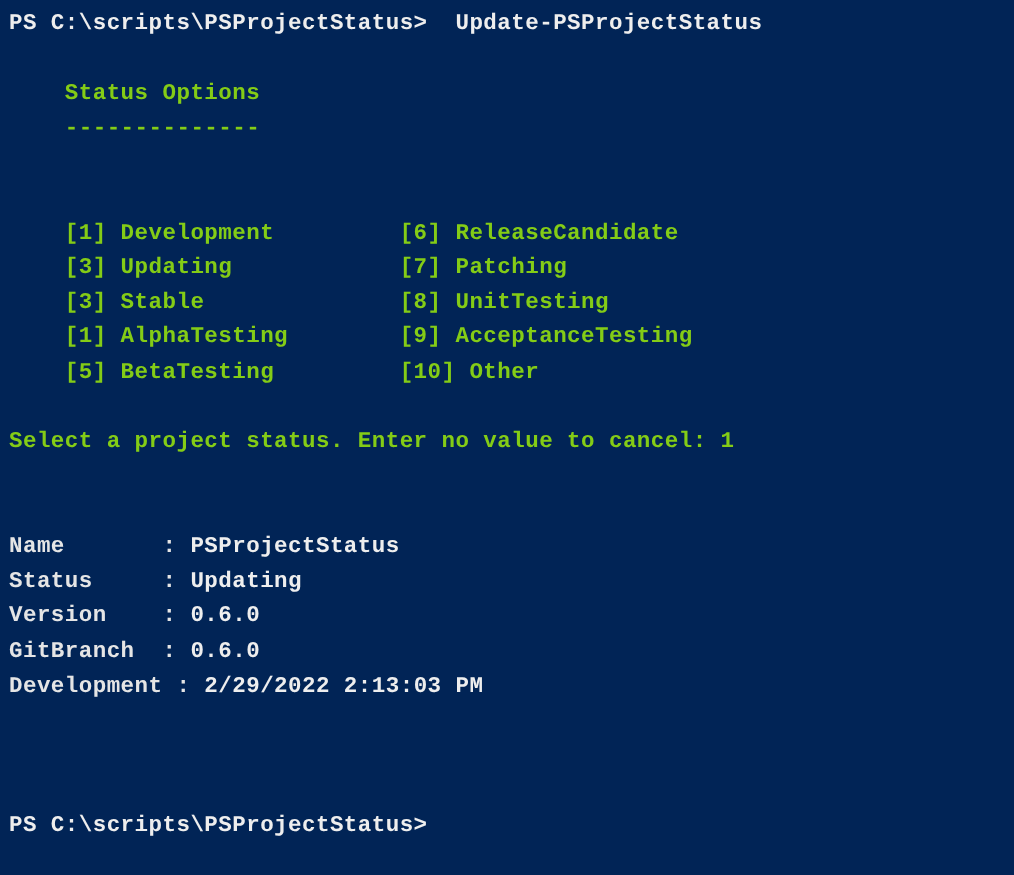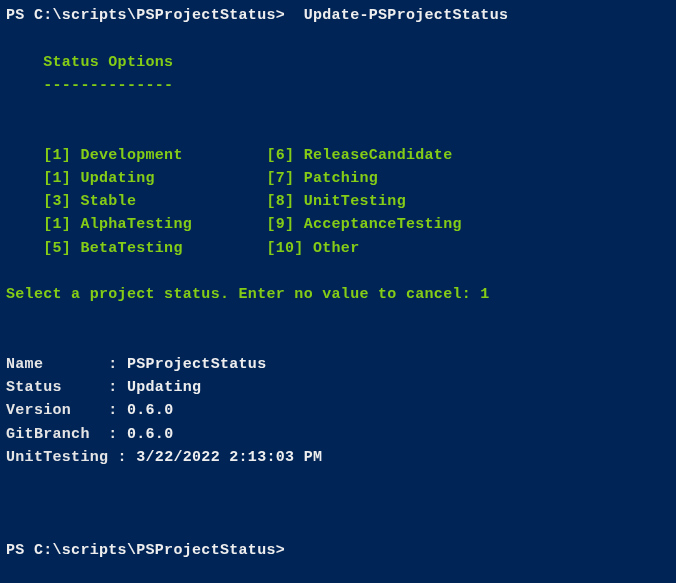--- a/index.html
+++ b/index.html
@@ -33,29 +33,29 @@
 </head>
 <body>
 
 <div class="line">PS C:\scripts\PSProjectStatus&gt;  Update-PSProjectStatus</div>
 <div class="line"> </div>
 <div class="line yellow">    Status Options</div>
 <div class="line yellow">    --------------</div>
 <div class="line"> </div>
 <div class="line"> </div>
 <div class="line yellow">    [1] Development         [6] ReleaseCandidate</div>
-<div class="line yellow">    [1] Updating            [7] Patching</div>
+<div class="line yellow">    [3] Updating            [7] Patching</div>
 <div class="line yellow">    [3] Stable              [8] UnitTesting</div>
 <div class="line yellow">    [1] AlphaTesting        [9] AcceptanceTesting</div>
 <div class="line yellow">    [5] BetaTesting         [10] Other</div>
 <div class="line"> </div>
 <div class="line yellow">Select a project status. Enter no value to cancel: 1</div>
 <div class="line"> </div>
 <div class="line"> </div>
 <div class="line"><span class="green">Name       : </span><span>PSProjectStatus</span></div>
 <div class="line"><span class="green">Status     : </span><span>Updating</span></div>
 <div class="line"><span class="green">Version    : </span><span>0.6.0</span></div>
 <div class="line"><span class="green">GitBranch  : </span><span>0.6.0</span></div>
-<div class="line"><span class="green">UnitTesting : </span><span>3/22/2022 2:13:03 PM</span></div>
+<div class="line"><span class="green">Development : </span><span>2/29/2022 2:13:03 PM</span></div>
 <div class="line"> </div>
 <div class="line"> </div>
 <div class="line"> </div>
 <div class="line">PS C:\scripts\PSProjectStatus&gt;</div>
 
 </body></html>

